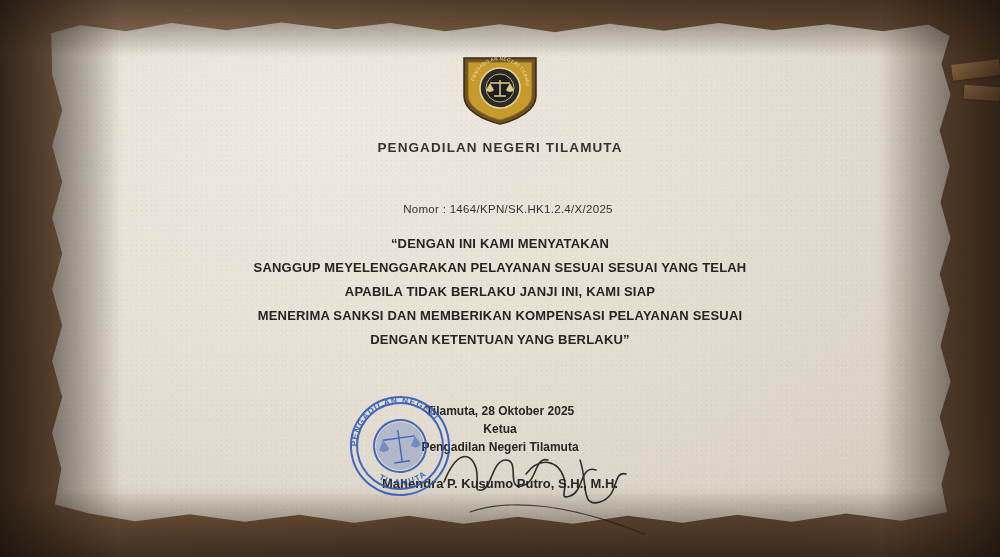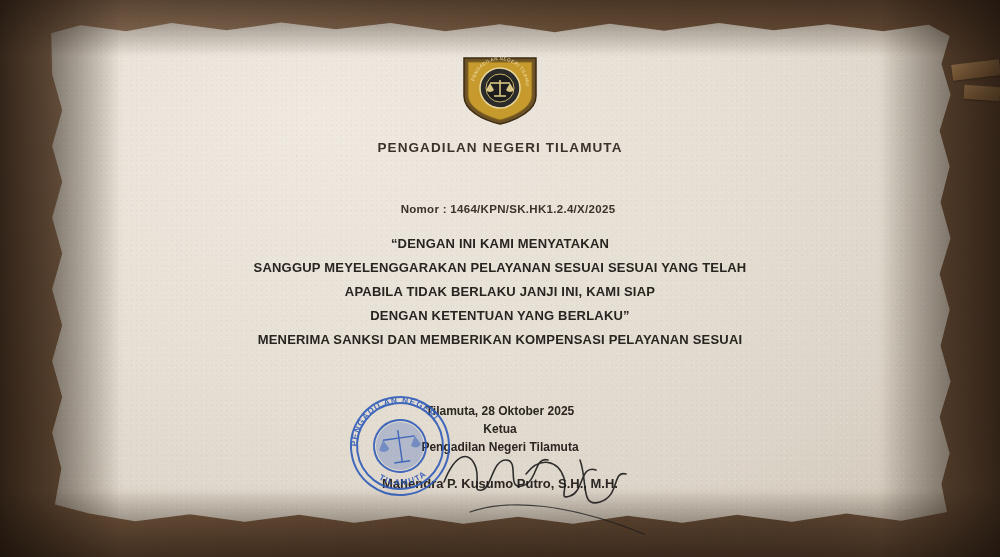--- a/index.html
+++ b/index.html
@@ -162,21 +162,21 @@
   .main-title span {
     border-bottom: 3px solid #2a2520;
     padding: 0 4px 3px 4px;
   }
 
   .number {
     position: absolute;
     left: 0; right: 0;
     top: 203px;
     font-size: 11.5px;
-    font-weight: bold;
+    font-weight: normal;
     letter-spacing: 0.3px;
     color: #3a332b;
     padding-left: 16px;
   }
 
   .declaration {
     position: absolute;
     left: 130px;
     right: 130px;
     top: 232px;
@@ -270,22 +270,22 @@
 
     <div class="institution">PENGADILAN NEGERI TILAMUTA</div>
 
 
     <div class="number">Nomor : 1464/KPN/SK.HK1.2.4/X/2025</div>
 
     <div class="declaration">
       <div>“DENGAN INI KAMI MENYATAKAN</div>
       <div>SANGGUP MEYELENGGARAKAN PELAYANAN SESUAI SESUAI YANG TELAH</div>
       <div>APABILA TIDAK BERLAKU JANJI INI, KAMI SIAP</div>
+      <div>MENERIMA SANKSI DAN MEMBERIKAN KOMPENSASI PELAYANAN SESUAI</div>
       <div>DENGAN KETENTUAN YANG BERLAKU”</div>
-      <div>MENERIMA SANKSI DAN MEMBERIKAN KOMPENSASI PELAYANAN SESUAI</div>
     </div>
 
     <div class="sign-block">
       <div>Tilamuta, 28 Oktober 2025</div>
       <div>Ketua</div>
       <div>Pengadilan Negeri Tilamuta</div>
     </div>
 
     <div class="sign-name">Mahendra P. Kusumo Putro, S.H., M.H.</div>
 

